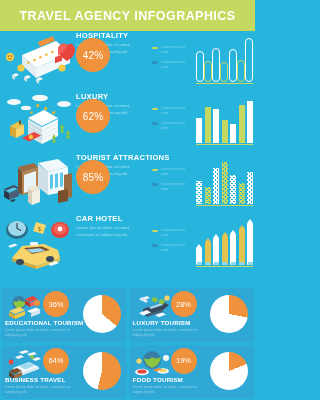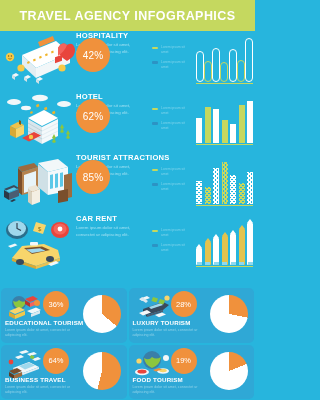--- a/index.html
+++ b/index.html
@@ -229,21 +229,21 @@
               <path d="M60 40 l2 -4 l2 4 l-2 1 Z"></path>
             <path d="M66 42 l2 -4 l2 4 l-2 1 Z"></path>
               <path d="M66 46 l2 -4 l2 4 l-2 1 Z"></path>
             <path d="M52 46 l2 -4 l2 4 l-2 1 Z"></path>
               <path d="M52 50 l2 -4 l2 4 l-2 1 Z"></path>
           </g>
         </svg>
       </div>
 
       <div class="mid">
-        <div class="sec-title">HOTEL</div>
+        <div class="sec-title">LUXURY</div>
         <div class="sec-body">Lorem ipsum dolor sit amet, consectet ur adipiscing elit.</div>
         <div class="pct">62%</div>
       </div>
 
       <div class="chartzone">
         <div class="legend">
           <div class="leg-item">
             <span class="leg-sw a"></span>
             <span class="leg-tx">Lorem ipsum sit amet</span>
           </div>
@@ -363,21 +363,21 @@
             <rect x="30" y="28" width="8" height="3.5" rx="1" fill="#f2f7f9"></rect>
           </g>
           <g>
             <path d="M48 50 l8 -3 l3 2 l-8 3 Z" fill="#f2f7f9"></path>
             <path d="M8 32 l7 -2.5 l2.5 1.8 l-7 2.5 Z" fill="#f2f7f9"></path>
           </g>
         </svg>
       </div>
 
       <div class="mid">
-        <div class="sec-title">CAR RENT</div>
+        <div class="sec-title">CAR HOTEL</div>
         <div class="sec-body">Lorem ipsum dolor sit amet, consectet ur adipiscing elit.</div>
       </div>
 
       <div class="chartzone">
         <div class="legend">
           <div class="leg-item">
             <span class="leg-sw a"></span>
             <span class="leg-tx">Lorem ipsum sit amet</span>
           </div>
           <div class="leg-item">

